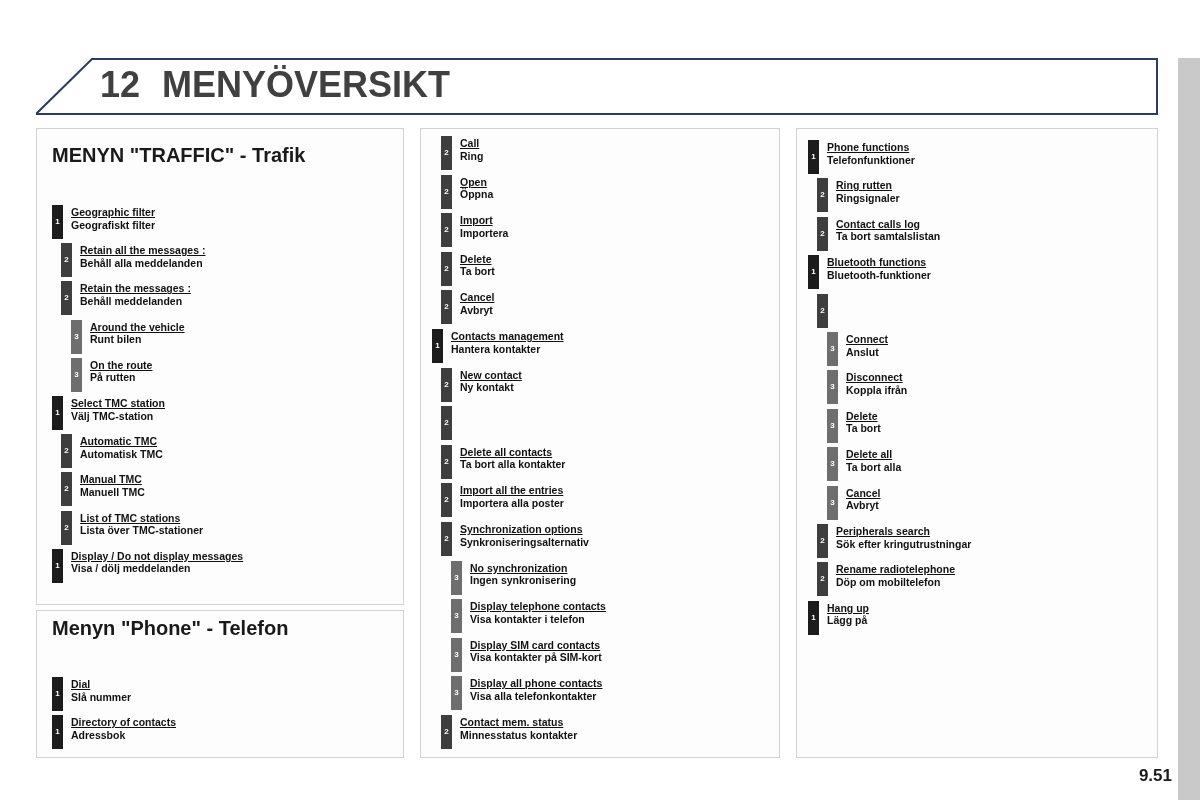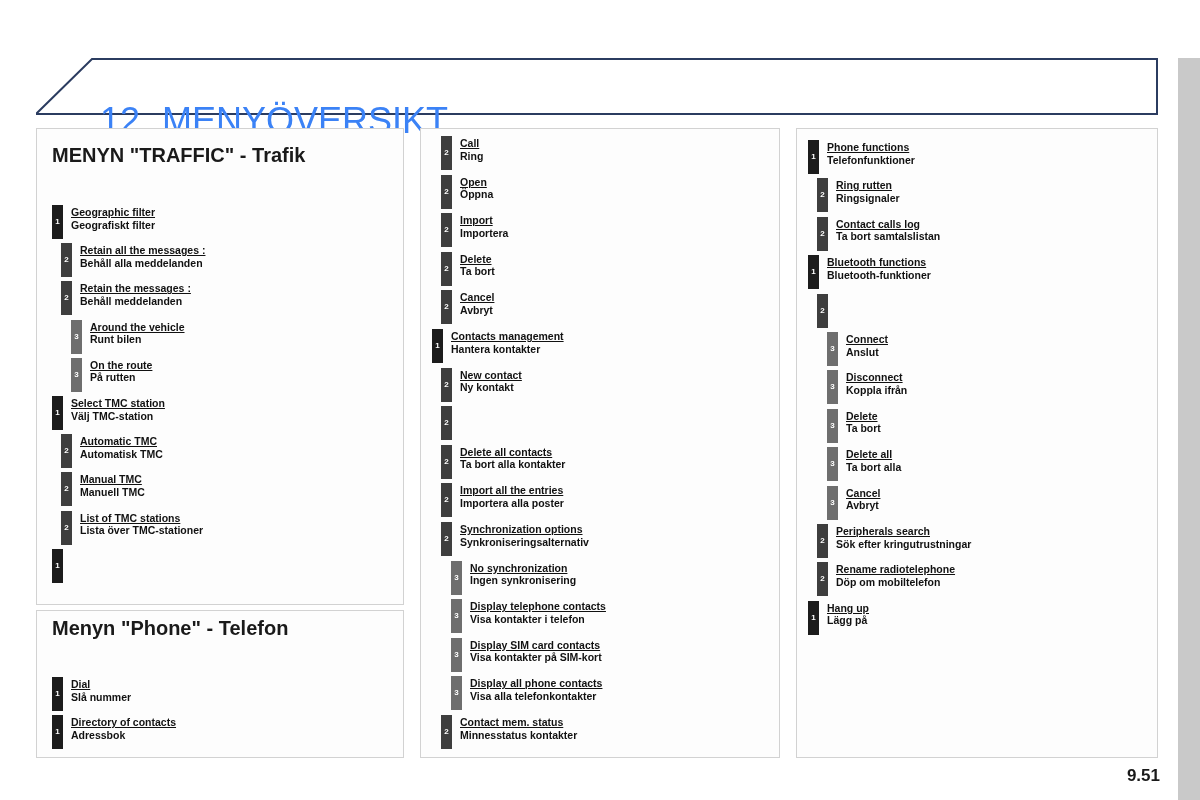--- a/index.html
+++ b/index.html
@@ -30,25 +30,24 @@
     top: 58px;
     width: 1122px;
     height: 57px;
   }
   .header-svg { position:absolute; left:0; top:0; }
   .header-title {
     position: absolute;
     left: 100px;
     top: 64px;
     font-size: 36px;
-    font-weight: normal;
-    color: #3b82f6;
+    font-weight: bold;
+    color: #404040;
     letter-spacing: 0px;
     white-space: nowrap;
-    margin-top: 36px;
   }
   .header-title .num { margin-right: 22px; }
 
   
   .panel {
     position: absolute;
     background: #fdfdfd;
     border: 1px solid #d2d2d2;
     box-sizing: border-box;
   }
@@ -96,21 +95,21 @@
     line-height: 12.5px;
     padding-top: 1px;
     white-space: nowrap;
   }
   .entry-text .en { display: block; text-decoration: underline; }
   .entry-text .sv { display: block; }
 
   
   .page-number {
     position: absolute;
-    right: 40px;
+    right: 28px;
     top: 766px;
     font-size: 17px;
     font-weight: bold;
     color: #1a1a1a;
   }
 </style>
 </head>
 <body>
 
 <div class="edge-bar"></div>
@@ -191,20 +190,24 @@
     </div>
     <div class="entry" style="left: 61px; top: 510.6px;">
       <div class="badge lvl2">2</div>
       <div class="entry-text">
         <span class="en">List of TMC stations</span>
         <span class="sv">Lista över TMC-stationer</span>
       </div>
     </div>
     <div class="entry" style="left: 52px; top: 548.8px;">
       <div class="badge lvl1">1</div>
+      <div class="entry-text">
+        <span class="en">Display / Do not display messages</span>
+        <span class="sv">Visa / dölj meddelanden</span>
+      </div>
     </div>
   </div>
 <div id="entries-phone">
     <div class="entry" style="left: 52px; top: 677px;">
       <div class="badge lvl1">1</div>
       <div class="entry-text">
         <span class="en">Dial</span>
         <span class="sv">Slå nummer</span>
       </div>
     </div>

